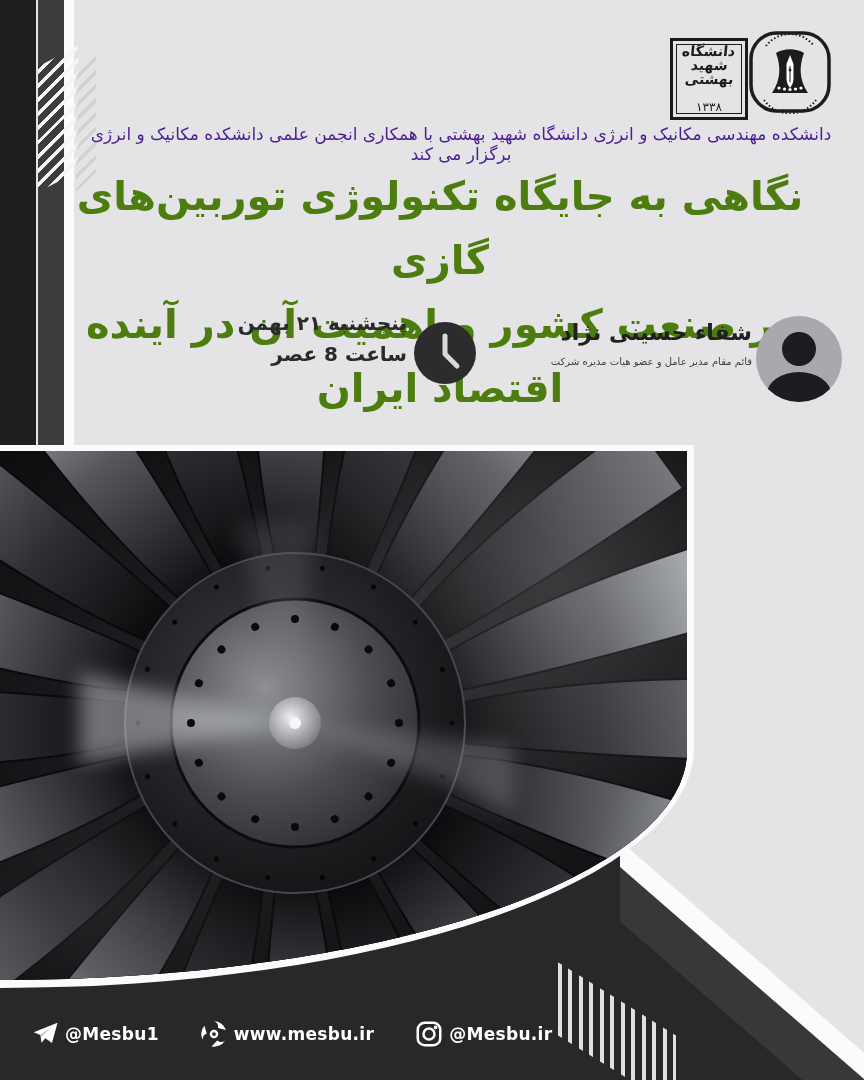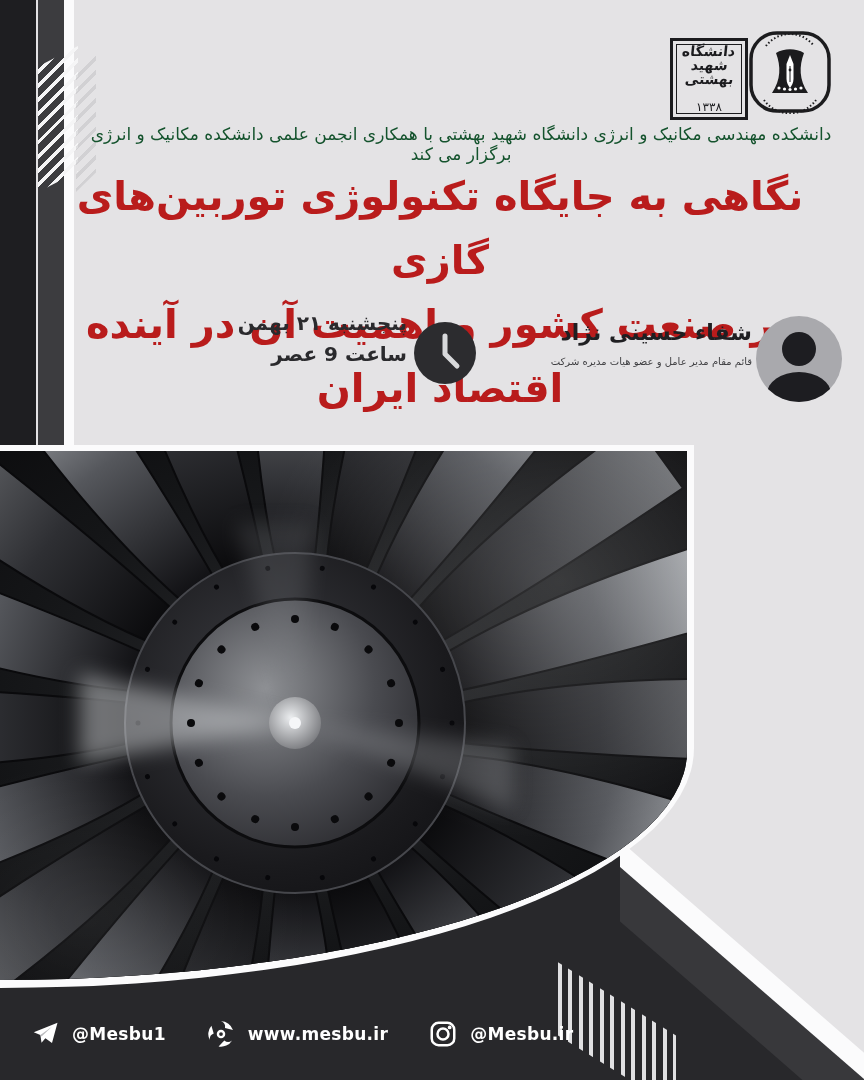--- a/index.html
+++ b/index.html
@@ -54,25 +54,25 @@
     display:flex;flex-direction:column;align-items:center;justify-content:center;
     color:#1b1b1e;direction:rtl;
   }
   .logo-square .w{font-weight:bold;font-size:14px;line-height:1.0;transform:skewX(-6deg);}
   .logo-square .y{font-size:12px;margin-top:14px;letter-spacing:1px;}
   .logo-round{left:748px;top:30px;width:84px;height:84px;}
 
   
   .organizer{
     left:70px;right:12px;top:124px;text-align:center;direction:rtl;
-    font-size:17px;color:#14532d;
+    font-size:17px;color:#4c1d95;
   }
   .title{
     left:40px;right:24px;top:164px;text-align:center;direction:rtl;
-    font-weight:bold;font-size:40px;line-height:1.6;color:#b91c1c;
+    font-weight:bold;font-size:40px;line-height:1.6;color:#4d7c0f;
   }
   .event-text{
     right:457px;top:308px;text-align:right;direction:rtl;
     font-weight:bold;font-size:20px;line-height:1.55;color:#2a2a2d;
   }
   .clock{
     left:414px;top:322px;width:62px;height:62px;border-radius:50%;
     background:#2c2c2f;display:flex;align-items:center;justify-content:center;
   }
   .speaker-text{right:112px;top:320px;text-align:right;direction:rtl;}
@@ -88,21 +88,21 @@
   }
   .avatar::after{
     content:"";position:absolute;left:11px;top:56px;width:64px;height:44px;
     border-radius:50%;background:#1d1d21;
   }
 
   
   .footer-row{
     left:30px;top:1008px;height:52px;display:flex;align-items:center;gap:40px;
   }
-  .footer-item{display:flex;align-items:center;gap:12px;}
+  .footer-item{display:flex;align-items:center;gap:5px;}
   .footer-item .label{color:#ffffff;font-weight:bold;font-size:17px;letter-spacing:.3px;}
 </style>
 </head>
 <body>
 
 <div class="poster">
 
   <div class="abs bar-black"></div>
   <div class="abs bar-gray"></div>
   <div class="abs bar-white"></div>
@@ -271,21 +271,21 @@
     <div>در صنعت کشور و اهمیت آن در آینده اقتصاد ایران</div>
   </div>
 
   <div class="abs clock">
     <svg width="62" height="62" viewBox="0 0 62 62">
       <path d="M31 14 L31 32 L43 44" stroke="#d8d9db" stroke-width="5" fill="none" stroke-linecap="round" stroke-linejoin="round"></path>
     </svg>
   </div>
   <div class="abs event-text">
     <div>پنجشنبه ۲۱ بهمن</div>
-    <div>ساعت 9 عصر</div>
+    <div>ساعت 8 عصر</div>
   </div>
 
   <div class="abs avatar"></div>
   <div class="abs speaker-text">
     <div class="speaker-name">شفاء حسینی نژاد</div>
     <div class="speaker-role">قائم مقام مدیر عامل و عضو هیات مدیره شرکت</div>
   </div>
 
   <div class="abs footer-row">
     <div class="footer-item">

